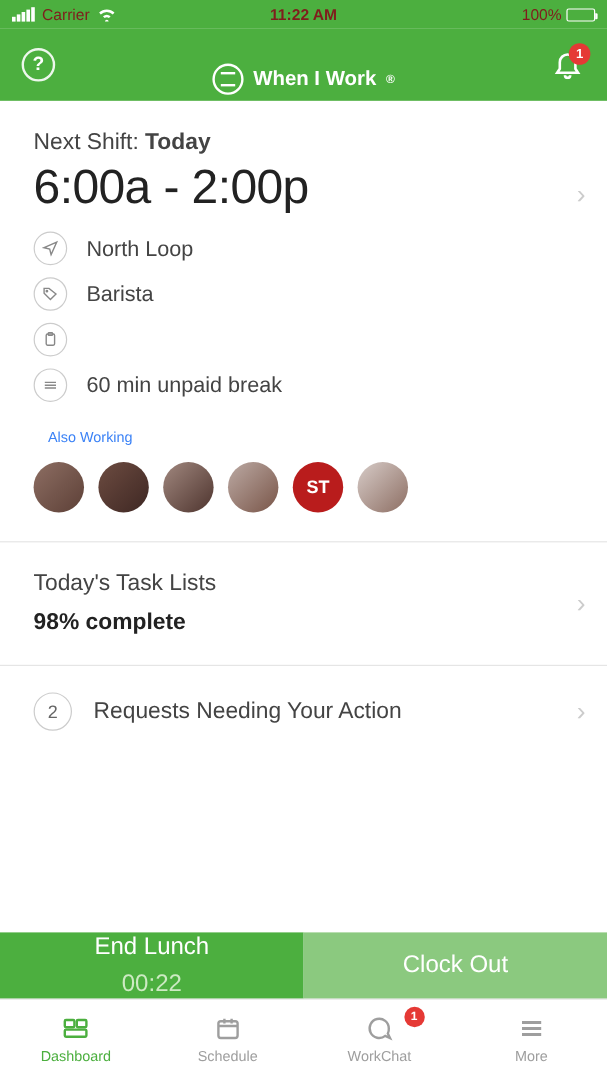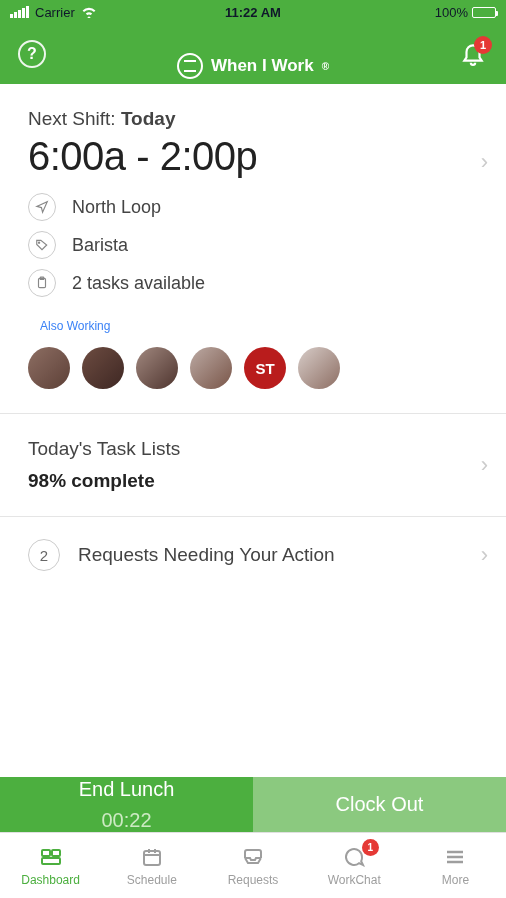--- a/index.html
+++ b/index.html
@@ -1,17 +1,17 @@
 <!DOCTYPE html>
 <html><head>
 <meta charset="utf-8">
 <style>
   * { box-sizing: border-box; margin: 0; padding: 0; }
   html, body { width: 506px; height: 898px; font-family: -apple-system, "Helvetica Neue", Arial, sans-serif; background: #fff; overflow: hidden; }
-  .status-bar { background: #4caf3f; color: #0f172a; height: 24px; display: flex; align-items: center; padding: 0 10px; font-size: 13px; }
+  .status-bar { background: #4caf3f; color: #7f1d1d; height: 24px; display: flex; align-items: center; padding: 0 10px; font-size: 13px; }
   .status-left { display: flex; align-items: center; gap: 6px; flex: 1; }
   .status-center { flex: 1; text-align: center; font-weight: 600; }
   .status-right { flex: 1; display: flex; justify-content: flex-end; align-items: center; gap: 4px; }
   .signal-bars { display: inline-flex; align-items: flex-end; gap: 1px; }
   .signal-bars span { width: 3px; background: #fff; display: inline-block; }
   .signal-bars span:nth-child(1){height:4px;} .signal-bars span:nth-child(2){height:6px;} .signal-bars span:nth-child(3){height:8px;} .signal-bars span:nth-child(4){height:10px;} .signal-bars span:nth-child(5){height:12px;}
   .battery { width: 24px; height: 11px; border: 1px solid #fff; border-radius: 2px; position: relative; }
   .battery::after { content:""; position:absolute; right:-3px; top:3px; width:2px; height:5px; background:#fff; border-radius:0 1px 1px 0;}
   .battery-fill { background:#fff; height:100%; width:100%; border-radius:1px;}
   .nav-bar { background: #4caf3f; height: 60px; display: flex; align-items: center; justify-content: space-between; padding: 0 18px; }
@@ -117,21 +117,28 @@
         </span>
       <span>Barista</span>
     </div>
     <div class="detail-row">
       <span class="detail-icon">
           <svg width="14" height="14" viewBox="0 0 24 24" fill="none" stroke="#888" stroke-width="2">
             <rect x="6" y="4" width="12" height="16" rx="2"></rect>
             <rect x="9" y="2" width="6" height="4" rx="1"></rect>
           </svg>
         </span>
-      <span>2 tasks available</span>
+    </div>
+    <div class="detail-row">
+      <span class="detail-icon">
+          <svg width="14" height="14" viewBox="0 0 24 24" fill="none" stroke="#888" stroke-width="2">
+            <path d="M4 8h16M4 12h16M4 16h16"></path>
+          </svg>
+        </span>
+      <span>60 min unpaid break</span>
     </div>
 
     <div class="also-label">Also Working</div>
     <div class="avatars">
       <div class="avatar av1"></div>
       <div class="avatar av2"></div>
       <div class="avatar av3"></div>
       <div class="avatar av4"></div>
       <div class="avatar av5">ST</div>
       <div class="avatar av6"></div>
@@ -172,26 +179,20 @@
     <span>Dashboard</span>
   </div>
   <div class="tab">
     <svg viewBox="0 0 24 24" fill="none" stroke="currentColor" stroke-width="2">
         <rect x="4" y="6" width="16" height="14" rx="2"></rect>
         <path d="M4 10h16M9 4v4M15 4v4"></path>
       </svg>
     <span>Schedule</span>
   </div>
   <div class="tab">
-    <svg viewBox="0 0 24 24" fill="none" stroke="currentColor" stroke-width="2">
-        <path d="M4 13V7a2 2 0 012-2h12a2 2 0 012 2v6M4 13l3 5h10l3-5M4 13h5l1 2h4l1-2h5"></path>
-      </svg>
-    <span>Requests</span>
-  </div>
-  <div class="tab">
     <span class="tab-badge">1</span>
     <svg viewBox="0 0 24 24" fill="none" stroke="currentColor" stroke-width="2">
         <path d="M20 12a8 8 0 10-3 6.2L21 20l-1.8-3.8A8 8 0 0020 12z"></path>
       </svg>
     <span>WorkChat</span>
   </div>
   <div class="tab">
     <svg viewBox="0 0 24 24" fill="none" stroke="currentColor" stroke-width="2.5">
         <path d="M4 7h16M4 12h16M4 17h16"></path>
       </svg>

